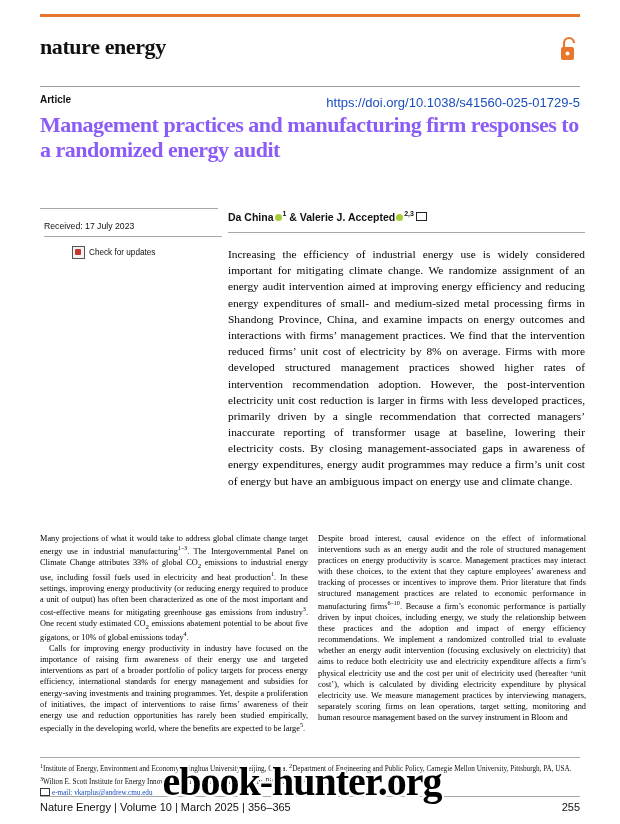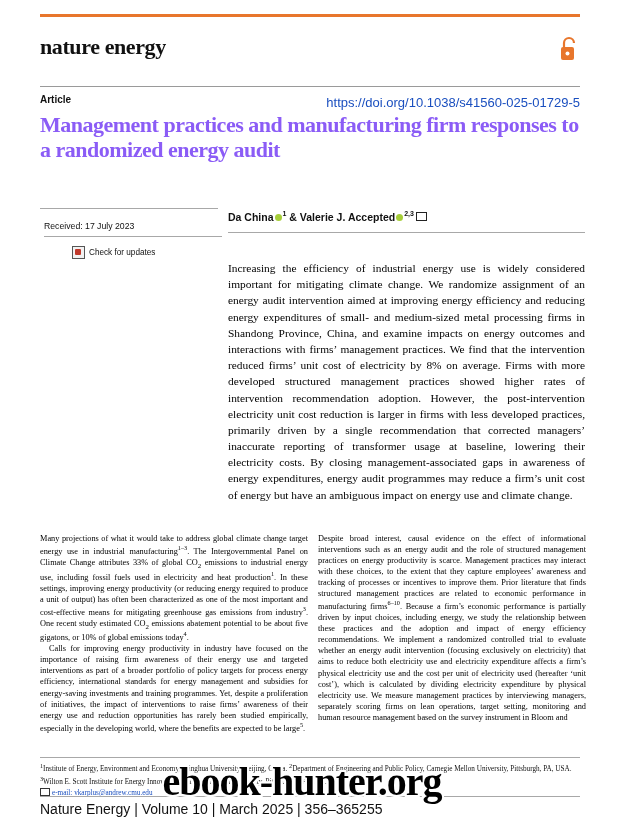--- a/index.html
+++ b/index.html
@@ -176,21 +176,21 @@
   .abstract-rule {
     position: absolute;
     top: 232px;
     left: 228px;
     width: 357px;
     height: 1px;
     background: #a8a8a8;
   }
   .abstract {
     position: absolute;
-    top: 260px;
+    top: 246px;
     left: 228px;
     width: 357px;
     font-family: "Liberation Serif", serif;
     font-size: 11.4px;
     line-height: 1.42;
     text-align: justify;
     color: #000000;
   }
 
   
@@ -247,23 +247,24 @@
     right: 40px;
     height: 1px;
     background: #a8a8a8;
   }
   .footer {
     position: absolute;
     top: 801px;
     left: 40px;
     right: 40px;
     font-family: "Liberation Sans", sans-serif;
-    font-size: 14px;
+    font-size: 11px;
     color: #111111;
     display: flex;
+    justify-content: space-between;
   }
 
   
   .watermark {
     position: absolute;
     left: 0;
     right: 16px;
     bottom: 0px;
     height: 66px;
     display: flex;

